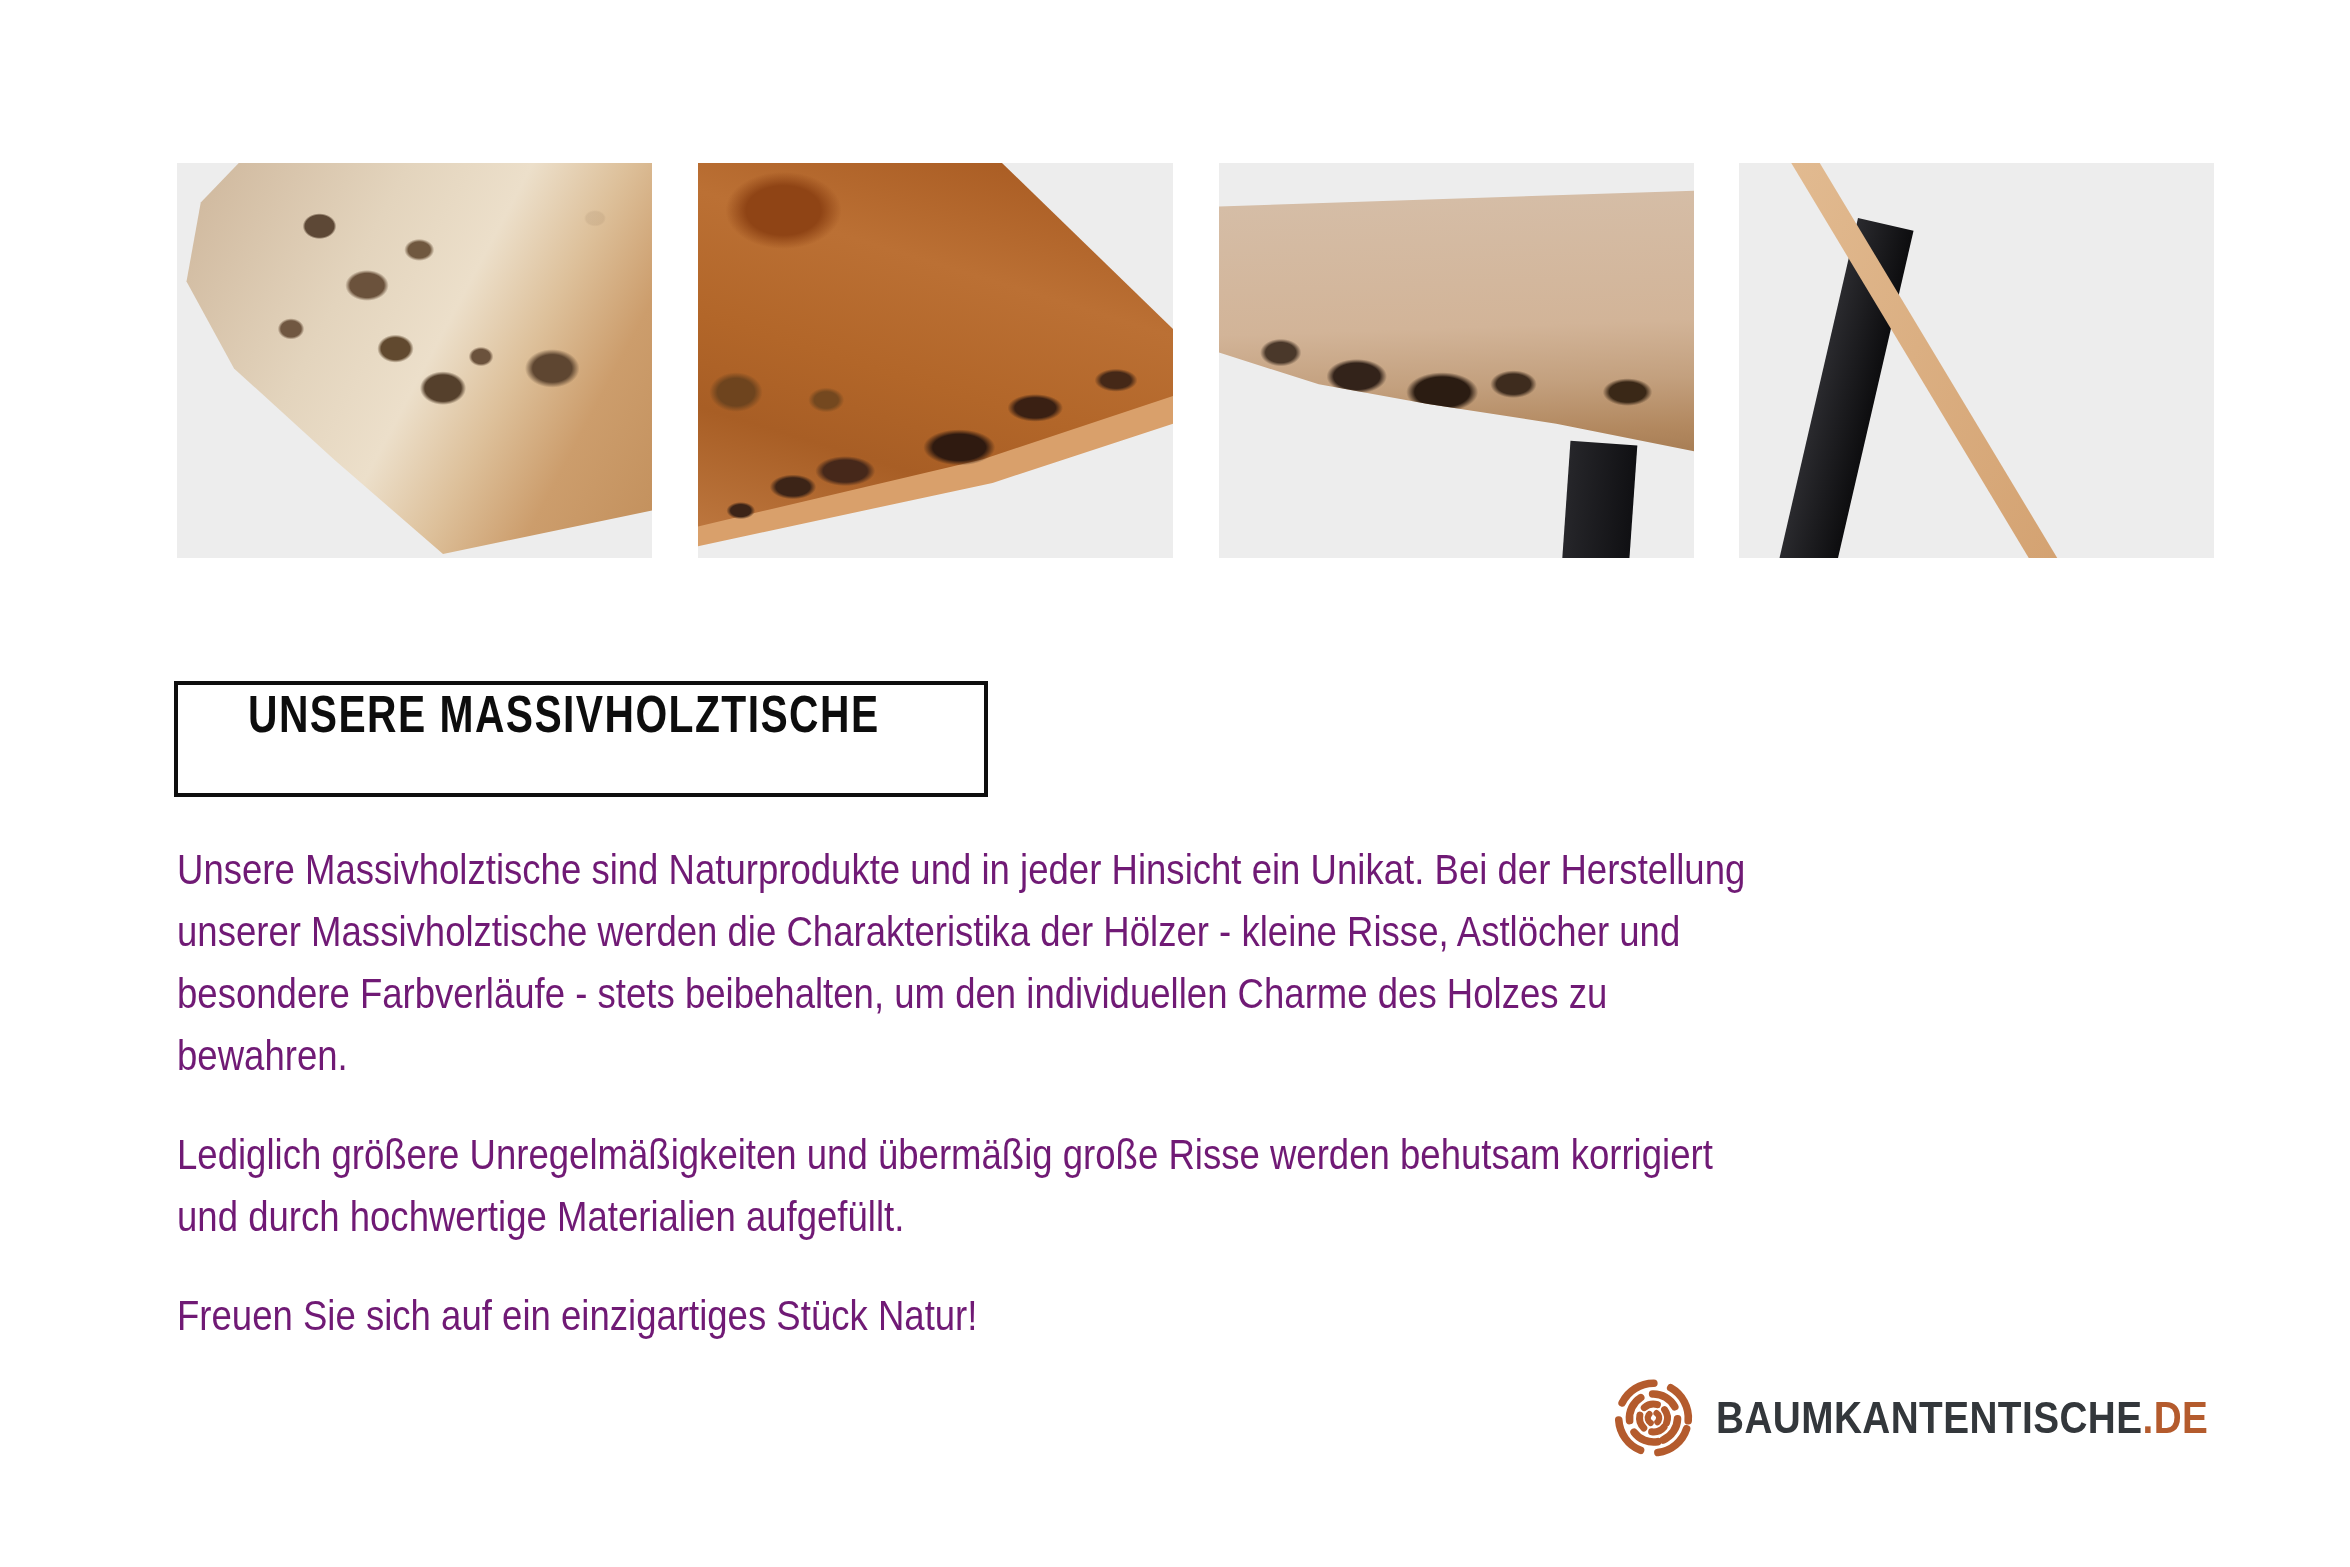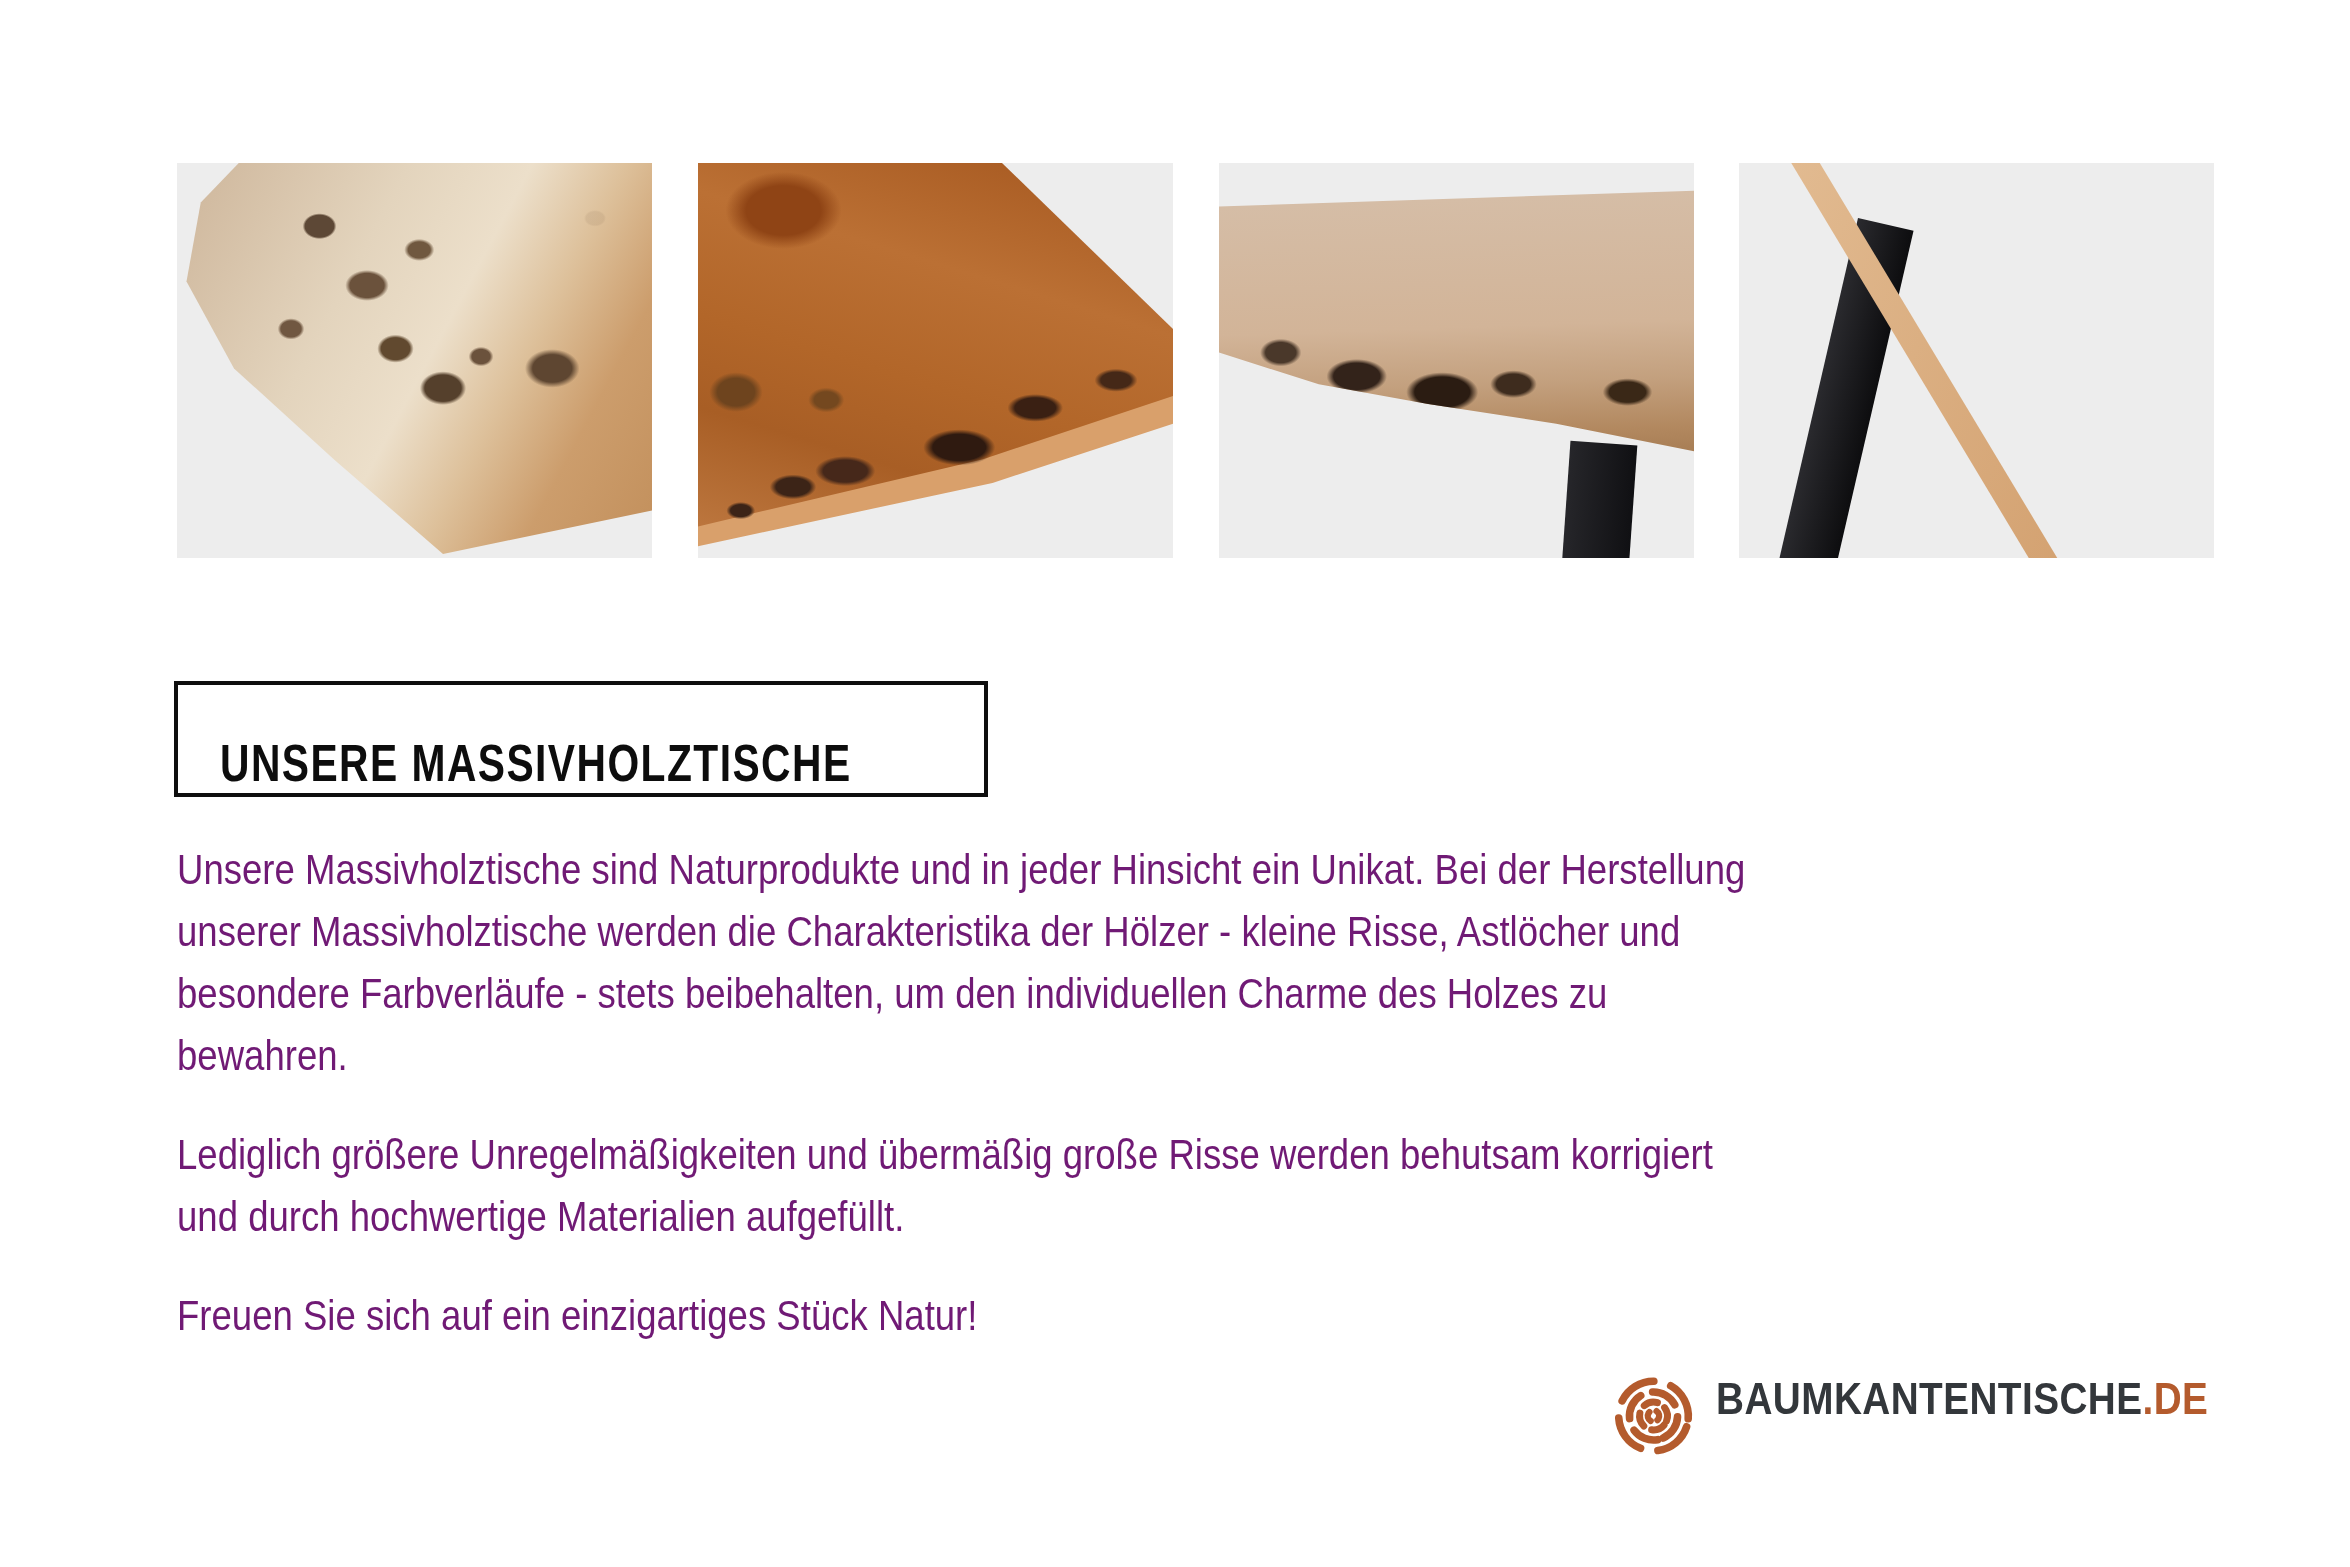--- a/index.html
+++ b/index.html
@@ -86,34 +86,34 @@
       linear-gradient(115deg, #d3a271 0%, #c08152 18%, #ac6734 42%, #a65f2d 62%, #b26d3a 80%, #9a5423 100%);
   }
   .t4-rim {
     clip-path: polygon(11% 0, 17% 0, 67% 100%, 61% 100%);
     background:linear-gradient(115deg, #e3bd94, #cf9a67);
   }
 
   
   .heading-box { position:absolute; left:174px; top:681px; width:814px; height:116px;
                  border:4.6px solid #0e0e0e; background:#ffffff;
-                 display:flex; align-items:flex-end; padding-left:42px; }
+                 display:flex; align-items:flex-start; padding-left:70px; }
   .heading-box h1 { font-size:51px; font-weight:700; color:#0d0d0d;
                     letter-spacing:1.8px; white-space:nowrap;
                     transform:scaleX(0.80); transform-origin:left center; }
 
   
   .copy { position:absolute; left:177px; top:838px; width:1965px; color:#701a75; }
   .copy p { font-size:43px; line-height:62px; white-space:pre-line;
             transform:scaleX(0.85); transform-origin:left top;
             margin:0 0 37px 0; }
 
   
   .brand { position:absolute; left:1613px; top:1374px; height:88px;
-           display:flex; gap:22px; text-decoration:none; }
+           display:flex; align-items:center; gap:22px; text-decoration:none; }
   .brand-text { font-size:44px; font-weight:700; letter-spacing:0.5px;
                 color:#33373b; white-space:nowrap;
                 transform:scaleX(0.88); transform-origin:left center; }
   .brand-text .tld { color:#b45b2d; }
 </style>
 </head>
 <body>
 
 <div class="page">
 

